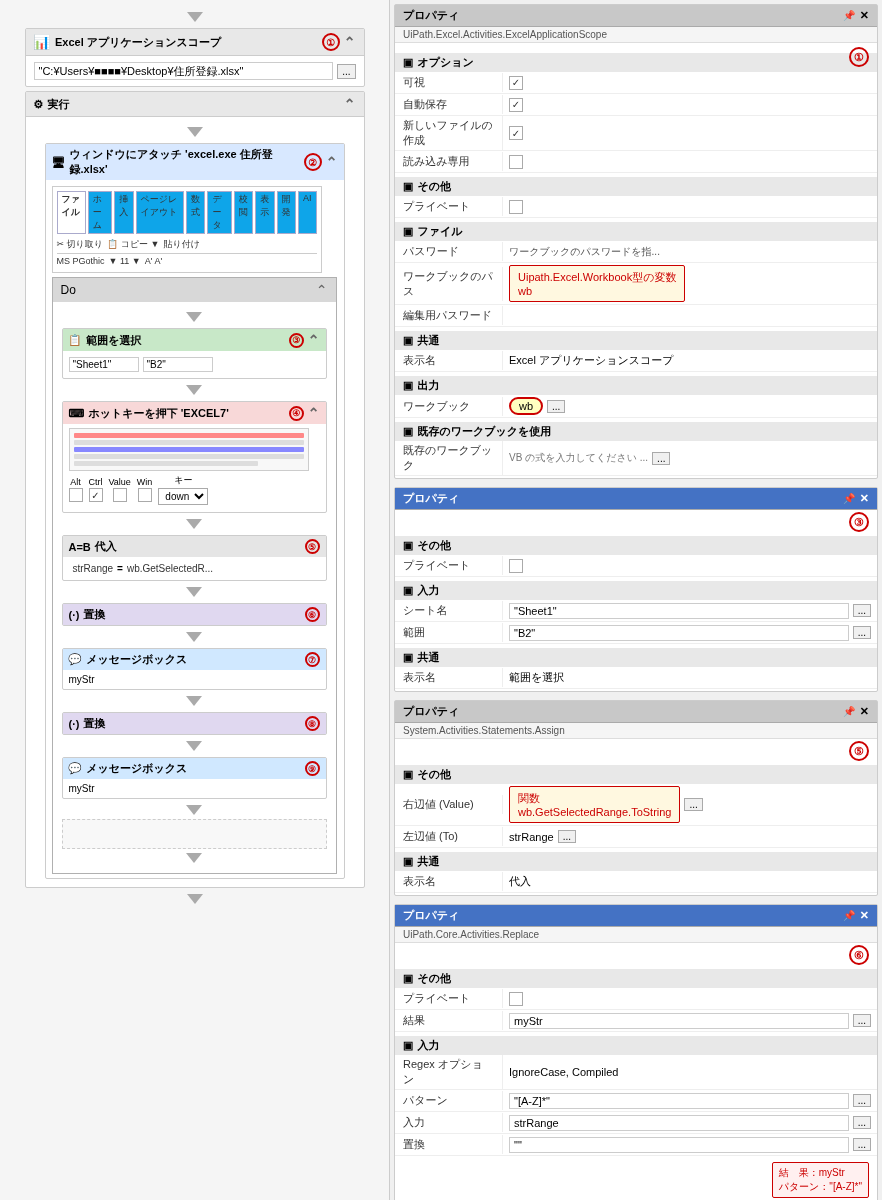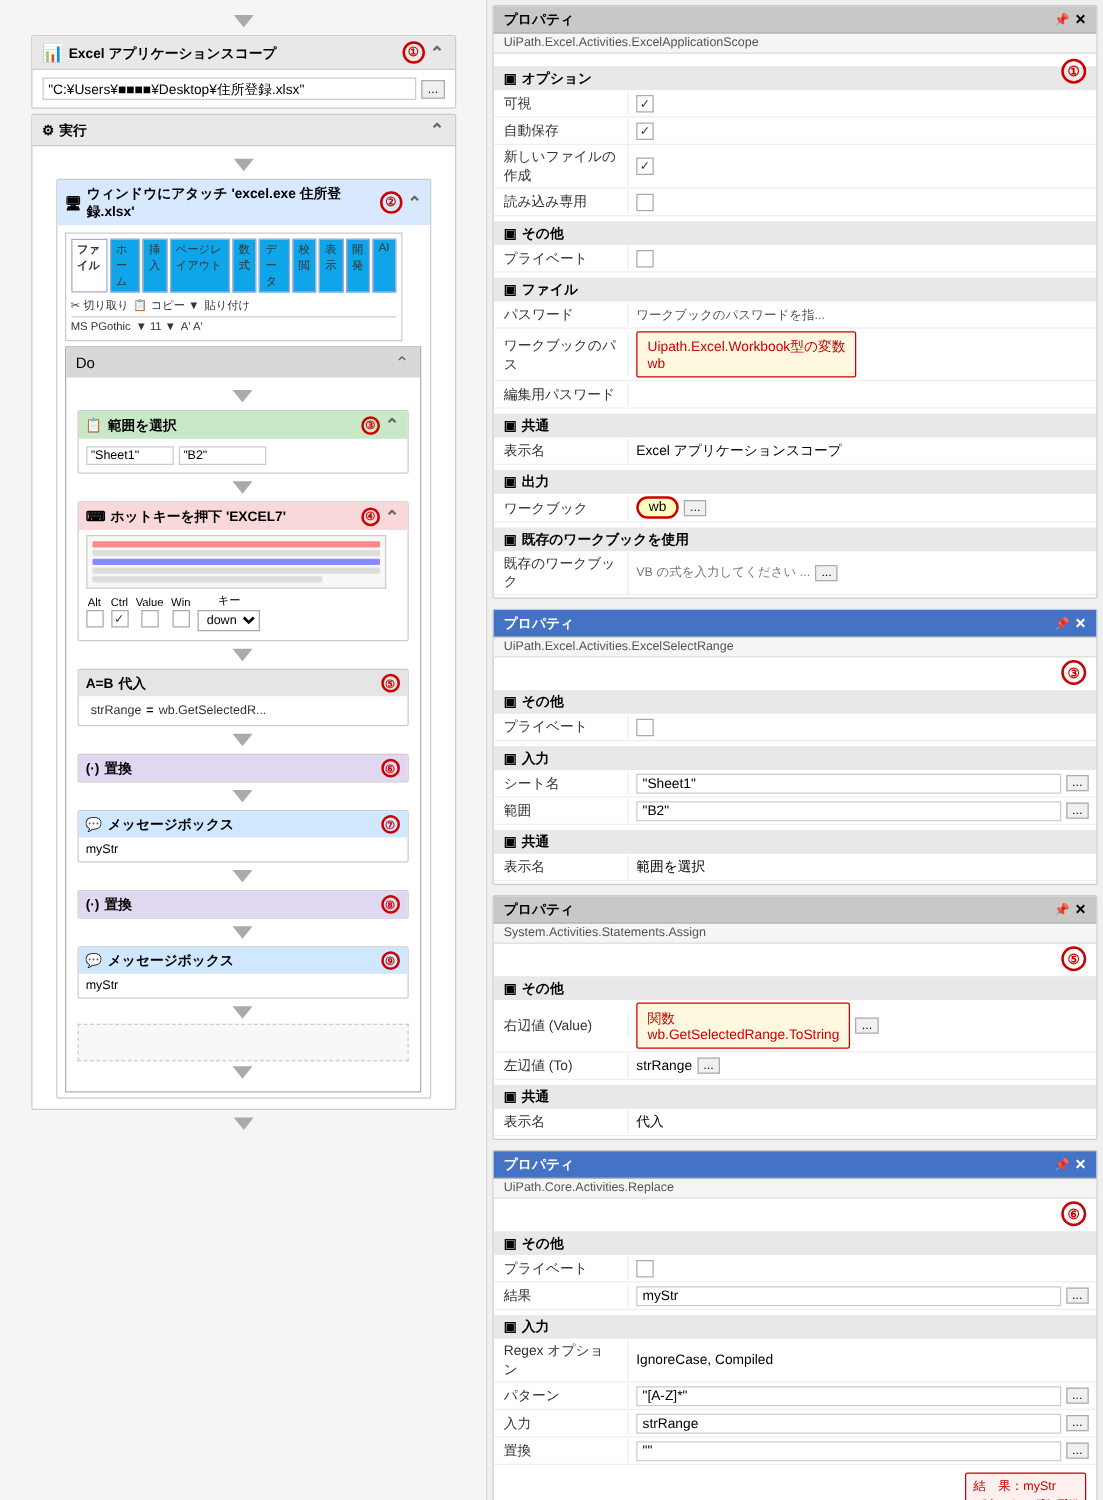--- a/index.html
+++ b/index.html
@@ -827,21 +827,20 @@
   </div>
 
   <div class="prop-section">
     <div class="prop-header blue-header">
       <span>プロパティ</span>
       <div class="prop-actions">
         <span class="pin-icon">📌</span>
         <span>✕</span>
       </div>
     </div>
-    <div class="prop-section-title blue-bg">UiPath.Excel.Activities.ExcelSelectRange</div>
 
     <div style="display:flex;justify-content:flex-end;padding:2px 8px;">
       <div class="circle-num-right">③</div>
     </div>
 
     <div class="prop-group">
       <div class="prop-group-header">
         <span>▣</span>
         <span>その他</span>
       </div>

